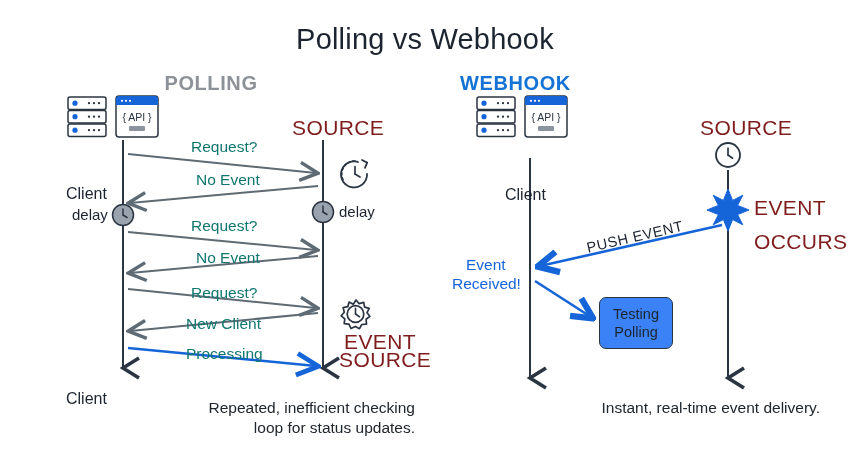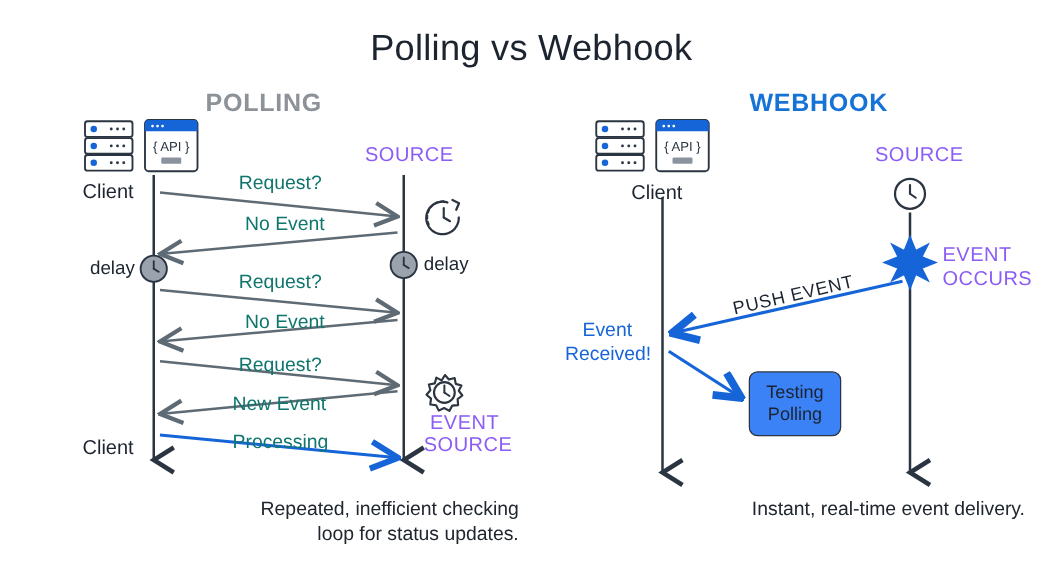--- a/index.html
+++ b/index.html
@@ -41,32 +41,33 @@
   .panel-head {
     font-size: 20px;
     font-weight: bold;
     letter-spacing: 0.6px;
   }
   .head-polling { color: #8d9298; padding-left: 16px; }
   .head-webhook { color: #1673d6; }
   .lbl {
     font-size: 16px;
     color: #1c2430;
+    margin-top: 40px;
   }
   .lbl-small {
     font-size: 15px;
     color: #1c2430;
   }
   .msg {
     font-size: 15.5px;
     color: #0f766e;
   }
   .caps {
-    font-size: 16px;
-    color: #8b5cf6;
+    font-size: 21px;
+    color: #7f1d1d;
     letter-spacing: 0.4px;
   }
   .blue {
     color: #1565d8;
   }
   .caption {
     font-size: 15.5px;
     color: #20262e;
     text-align: right;
     line-height: 1.32;
@@ -94,21 +95,21 @@
   }
 </style>
 </head>
 <body>
 
 <div id="stage">
 
   <div class="txt title" style="left:0; top:22px; width:850px; text-align:center;">Polling vs Webhook</div>
 
   <div class="txt panel-head head-polling" style="left:0; top:72px; width:390px; text-align:center;">POLLING</div>
-  <div class="txt panel-head head-webhook" style="left:460px; top:72px; width:390px; text-align:center;">WEBHOOK</div>
+  <div class="txt panel-head head-webhook" style="left:460px; top:72px; width:390px; text-align:left;">WEBHOOK</div>
 
   <svg class="layer" viewBox="0 0 850 463">
     <defs>
       <marker id="ah-gray-r" markerWidth="11" markerHeight="11" refX="9" refY="5.5" orient="auto">
         <path d="M1,1 L10,5.5 L1,10" fill="none" stroke="#5e6a74" stroke-width="1.7"></path>
       </marker>
       <marker id="ah-gray-l" markerWidth="11" markerHeight="11" refX="9" refY="5.5" orient="auto">
         <path d="M1,1 L10,5.5 L1,10" fill="none" stroke="#5e6a74" stroke-width="1.7"></path>
       </marker>
       <marker id="ah-blue" markerWidth="11" markerHeight="11" refX="9" refY="5.5" orient="auto">
@@ -252,36 +253,36 @@
   <div class="txt caps" style="left:292px; top:116px;">SOURCE</div>
 
   <div class="txt lbl-small" style="left:72px; top:206px;">delay</div>
   <div class="txt lbl-small" style="left:339px; top:203px;">delay</div>
 
   <div class="txt msg" style="left:191px; top:138px;">Request?</div>
   <div class="txt msg" style="left:196px; top:171px;">No Event</div>
   <div class="txt msg" style="left:191px; top:217px;">Request?</div>
   <div class="txt msg" style="left:196px; top:249px;">No Event</div>
   <div class="txt msg" style="left:191px; top:284px;">Request?</div>
-  <div class="txt msg" style="left:186px; top:315px;">New Event</div>
+  <div class="txt msg" style="left:186px; top:315px;">New Client</div>
   <div class="txt msg" style="left:186px; top:345px;">Processing</div>
 
   <div class="txt lbl" style="left:66px; top:350px;">Client</div>
 
   <div class="txt caps" style="left:344px; top:330px;">EVENT</div>
   <div class="txt caps" style="left:339px; top:348px;">SOURCE</div>
 
   <div class="txt caption" style="left:35px; top:398px; width:380px;">Repeated, inefficient checking</div>
   <div class="txt caption" style="left:35px; top:418px; width:380px;">loop for status updates.</div>
 
   <div class="txt lbl" style="left:505px; top:146px;">Client</div>
   <div class="txt caps" style="left:700px; top:116px;">SOURCE</div>
 
   <div class="txt caps" style="left:754px; top:196px;">EVENT</div>
-  <div class="txt caps" style="left:754px; top:215px;text-align:center;">OCCURS</div>
+  <div class="txt caps" style="left:754px; top:230px;text-align:center;">OCCURS</div>
 
   <div class="txt push-lbl" style="left:585px; top:240px;">PUSH EVENT</div>
 
   <div class="txt msg blue" style="left:466px; top:256px;">Event</div>
   <div class="txt msg blue" style="left:452px; top:275px;">Received!</div>
 
   <div class="tbox" style="left:599px; top:297px; width:74px; height:52px;">
     <span>Testing</span>
     <span>Polling</span>
   </div>

